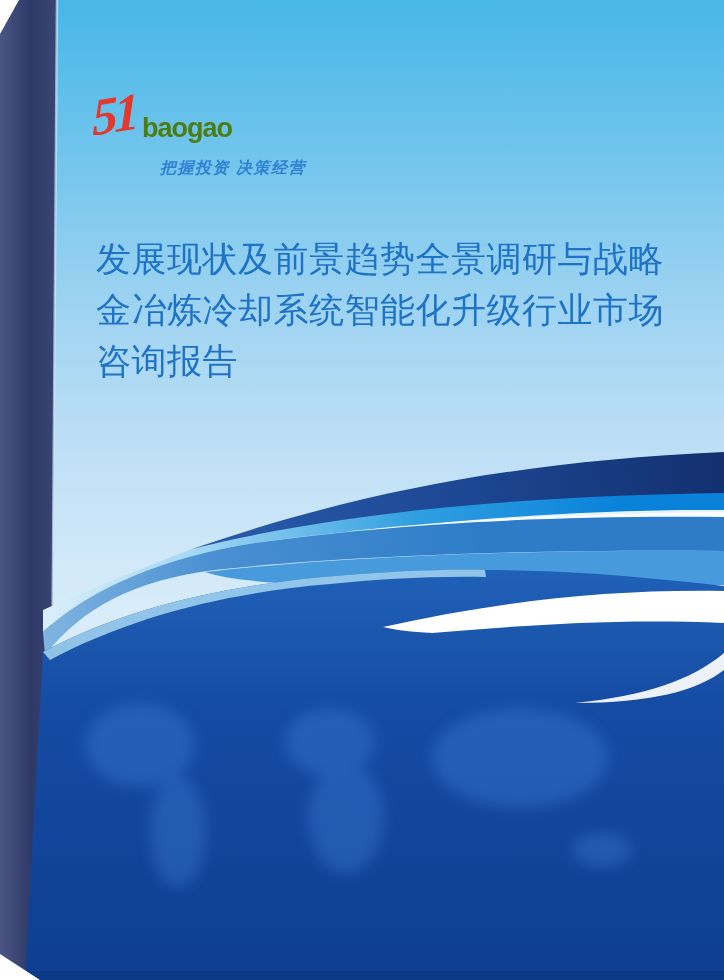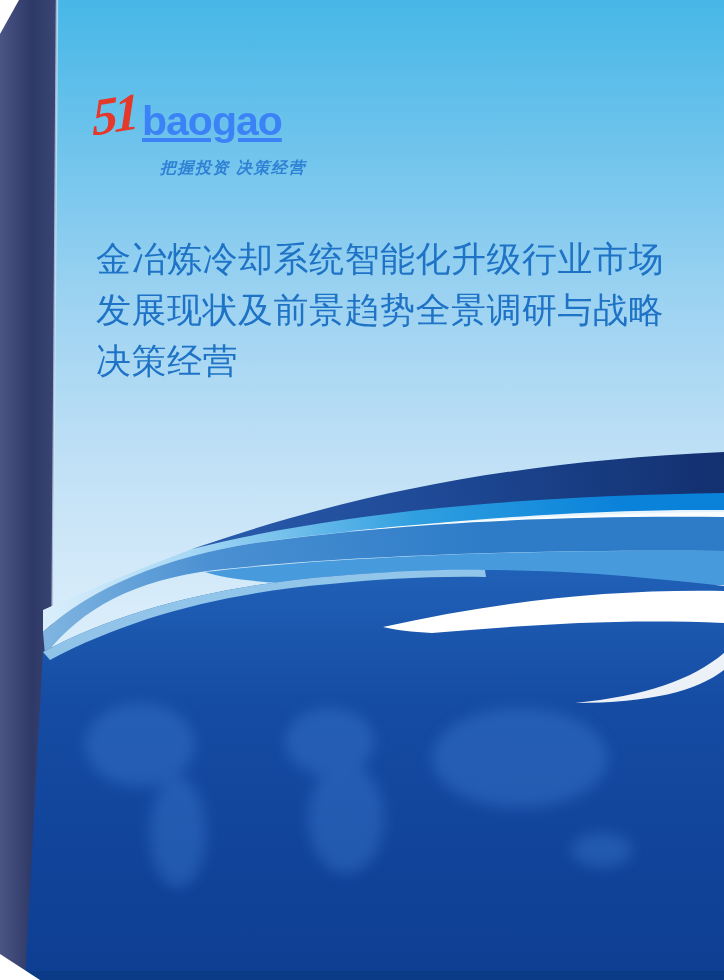--- a/index.html
+++ b/index.html
@@ -29,22 +29,22 @@
     clip-path:polygon(0 0, 0 100%, 100% 100%);
   }
   
   .logo{position:absolute;left:92px;top:92px;display:flex;align-items:flex-end;}
   .logo-51{
     font-size:52px;font-weight:900;font-style:italic;color:#e4382b;
     line-height:0.9;transform:rotate(-9deg) skewX(-8deg);
     font-family:"Liberation Serif", serif;letter-spacing:-4px;margin-right:6px;
   }
   .logo-name{
-    font-size:41px;font-weight:bold;color:#3b82f6;line-height:0.82;
-    letter-spacing:-1px;font-family:"Liberation Sans", sans-serif;text-decoration:underline;
+    font-size:27px;font-weight:bold;color:#4d7c0f;line-height:0.82;
+    letter-spacing:-1px;font-family:"Liberation Sans", sans-serif;
   }
   .tagline{
     position:absolute;left:160px;top:158px;font-size:16px;font-weight:bold;
     font-style:italic;color:#2e80d4;letter-spacing:1.5px;white-space:nowrap;
   }
   
   .title{
     position:absolute;left:96px;top:233px;width:585px;
     font-size:35px;line-height:51px;color:#1e73c6;letter-spacing:0.5px;
     font-weight:400;
@@ -128,18 +128,18 @@
   <div class="corner-top"></div>
   <div class="corner-bottom"></div>
 
   <div class="logo">
     <span class="logo-51">51</span>
     <span class="logo-name">baogao</span>
   </div>
   <div class="tagline">把握投资 决策经营</div>
 
   <div class="title">
+    <div class="title-line">发展现状及前景趋势全景调研与战略</div>
     <div class="title-line">金冶炼冷却系统智能化升级行业市场</div>
-    <div class="title-line">发展现状及前景趋势全景调研与战略</div>
-    <div class="title-line">决策经营</div>
+    <div class="title-line">咨询报告</div>
   </div>
 
 </div>
 
 </body></html>

